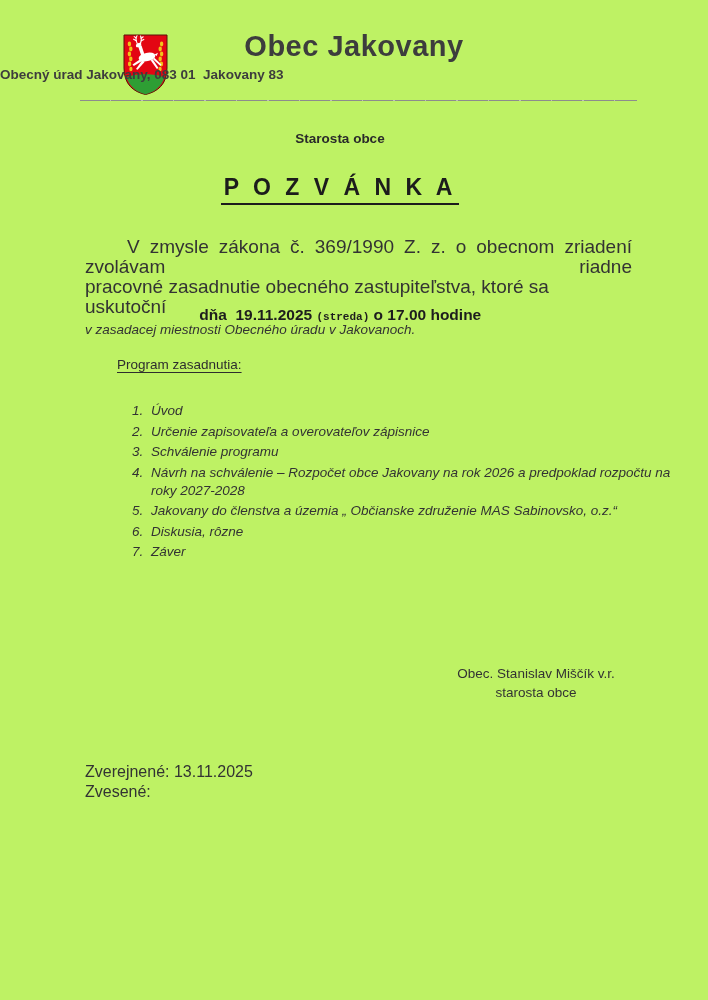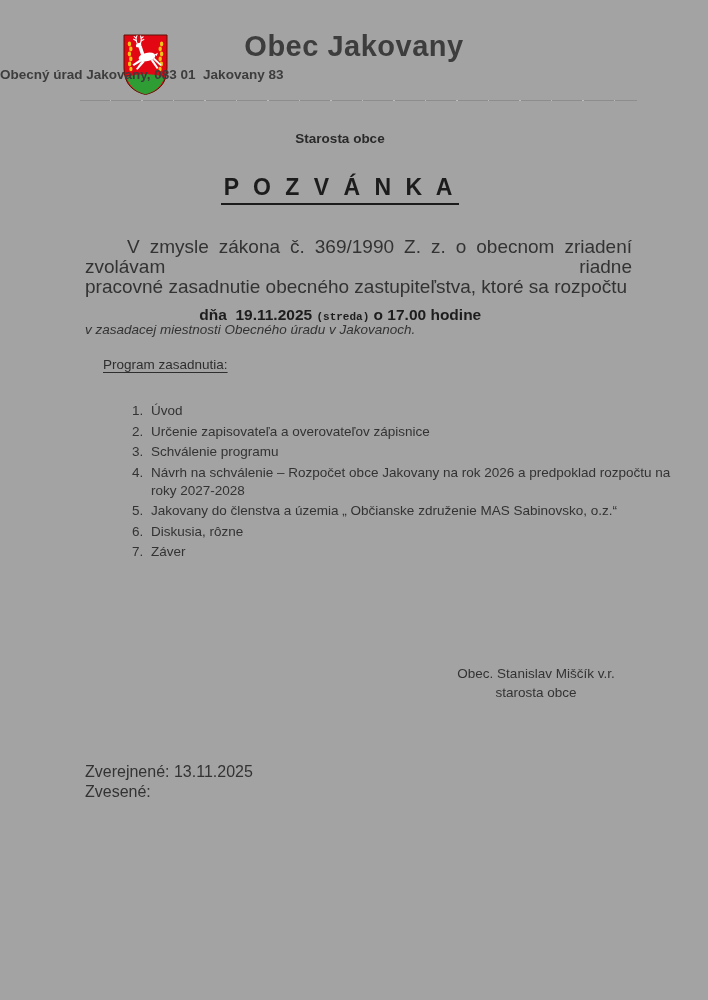--- a/index.html
+++ b/index.html
@@ -1,20 +1,20 @@
 <!DOCTYPE html>
 <html><head>
 <meta charset="utf-8">
 <style>
   html, body { margin: 0; padding: 0; background: #ffffff; }
   .page {
     position: relative;
     width: 708px;
     height: 1000px;
-    background: #a3a3a3;
+    background: #bef264;
     font-family: "Liberation Sans", sans-serif;
     color: #333333;
     overflow: hidden;
   }
   
   .crest {
     position: absolute;
     left: 122px;
     top: 33px;
     width: 47px;
@@ -98,36 +98,37 @@
     left: 85px;
     top: 322px;
     width: 547px;
     font-size: 13.5px;
     color: #333333;
     font-style: italic;
   }
   
   .program-heading {
     position: absolute;
-    left: 103px;
+    left: 117px;
     top: 357px;
     font-size: 13.5px;
     color: #2e2e2e;
     text-decoration: underline;
     text-underline-offset: 3px;
   }
   .program-list {
     position: absolute;
     left: 85px;
     top: 402px;
     width: 537px;
     margin: 0;
     padding: 0 0 0 62px;
     font-size: 13.5px;
     color: #333333;
+    font-style: italic;
   }
   .program-list li {
     line-height: 18px;
     margin-bottom: 2.5px;
     padding-left: 4px;
   }
   
   .signature {
     position: absolute;
     left: 440px;
@@ -194,21 +195,21 @@
   <div class="muni-subtitle">Obecný úrad Jakovany, 083 01  Jakovany 83</div>
   <div class="header-divider"></div>
 
   <div class="center-col issuer-line">Starosta obce</div>
   <div class="center-col doc-title-wrap">
     <span class="doc-title">P O Z V Á N K A</span>
   </div>
 
   <div class="intro">
     <div class="intro-line1">V zmysle zákona č. 369/1990 Z. z. o obecnom zriadení zvolávam riadne</div>
-    <div class="intro-line2">pracovné zasadnutie obecného zastupiteľstva, ktoré sa rozpočtu</div>
+    <div class="intro-line2">pracovné zasadnutie obecného zastupiteľstva, ktoré sa uskutoční</div>
   </div>
 
   <div class="date-line">
     <span>dňa  19.11.2025 </span><span class="date-day">(streda)</span><span> o 17.00 hodine</span>
   </div>
 
   <div class="venue-line">v zasadacej miestnosti Obecného úradu v Jakovanoch.</div>
 
   <div class="program-heading">Program zasadnutia:</div>
   <ol class="program-list">

